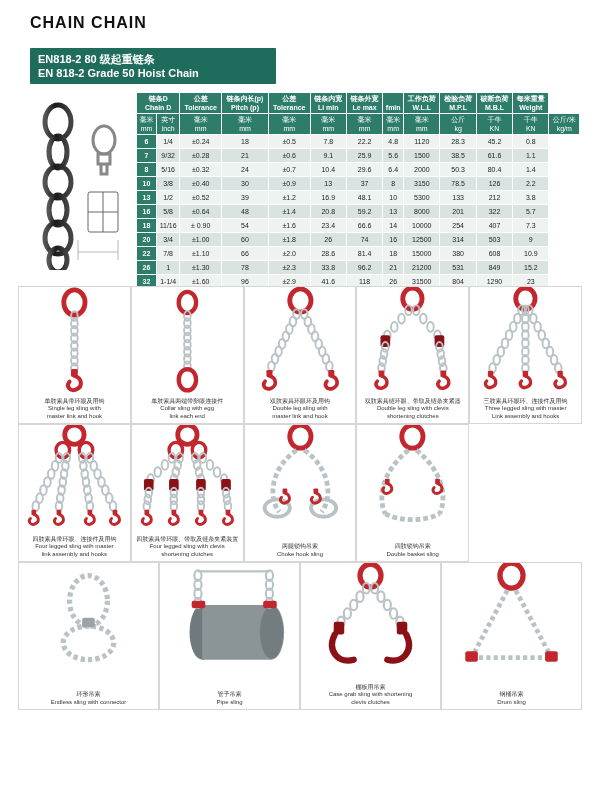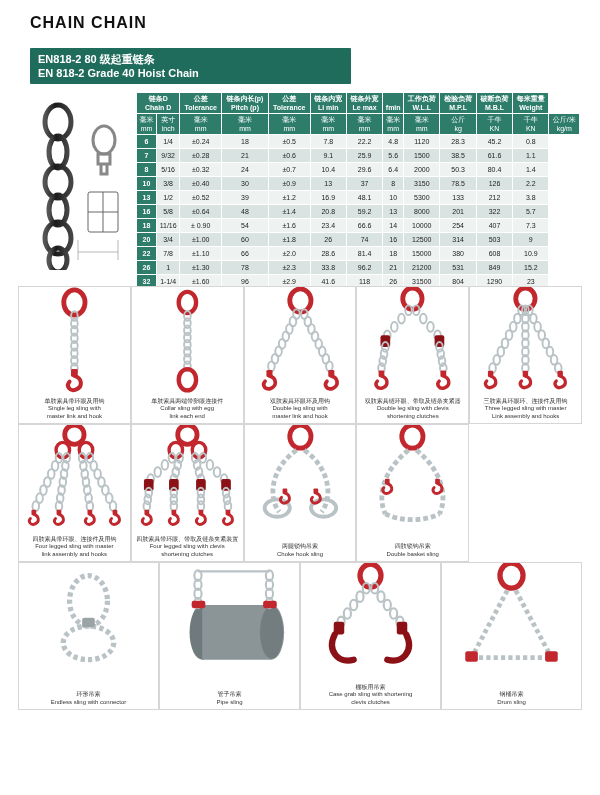--- a/index.html
+++ b/index.html
@@ -11,21 +11,21 @@
   .page{position:relative;width:600px;height:795px;}
 
   
   .title{
     position:absolute;left:30px;top:14px;
     font-size:16px;font-weight:bold;letter-spacing:1px;color:#111;
   }
 
   
   .headbar{
-    position:absolute;left:30px;top:48px;width:321px;height:36px;
+    position:absolute;left:30px;top:48px;width:246px;height:36px;
     background:#1f6b5c;color:#fff;border-radius:1px;
     padding:4px 8px;box-sizing:border-box;
   }
   .headbar div{font-size:11px;line-height:14px;font-weight:bold;}
 
   
   .chainart{position:absolute;left:18px;top:100px;width:110px;height:170px;}
 
   
   .spec{
@@ -67,21 +67,21 @@
 </style>
 </head>
 <body>
 
 <div class="page">
 
   <div class="title">CHAIN CHAIN</div>
 
   <div class="headbar">
     <div>EN818-2 80 级起重链条</div>
-    <div>EN 818-2 Grade 40 Hoist Chain</div>
+    <div>EN 818-2 Grade 50 Hoist Chain</div>
   </div>
 
   <div class="chainart">
     <svg width="110" height="170" viewBox="0 0 110 170">
       <defs>
         <linearGradient id="mg" x1="0" y1="0" x2="1" y2="0">
           <stop offset="0" stop-color="#555"></stop>
             <stop offset="0.4" stop-color="#1a1a1a"></stop>
             <stop offset="1" stop-color="#444"></stop>
         </linearGradient>

